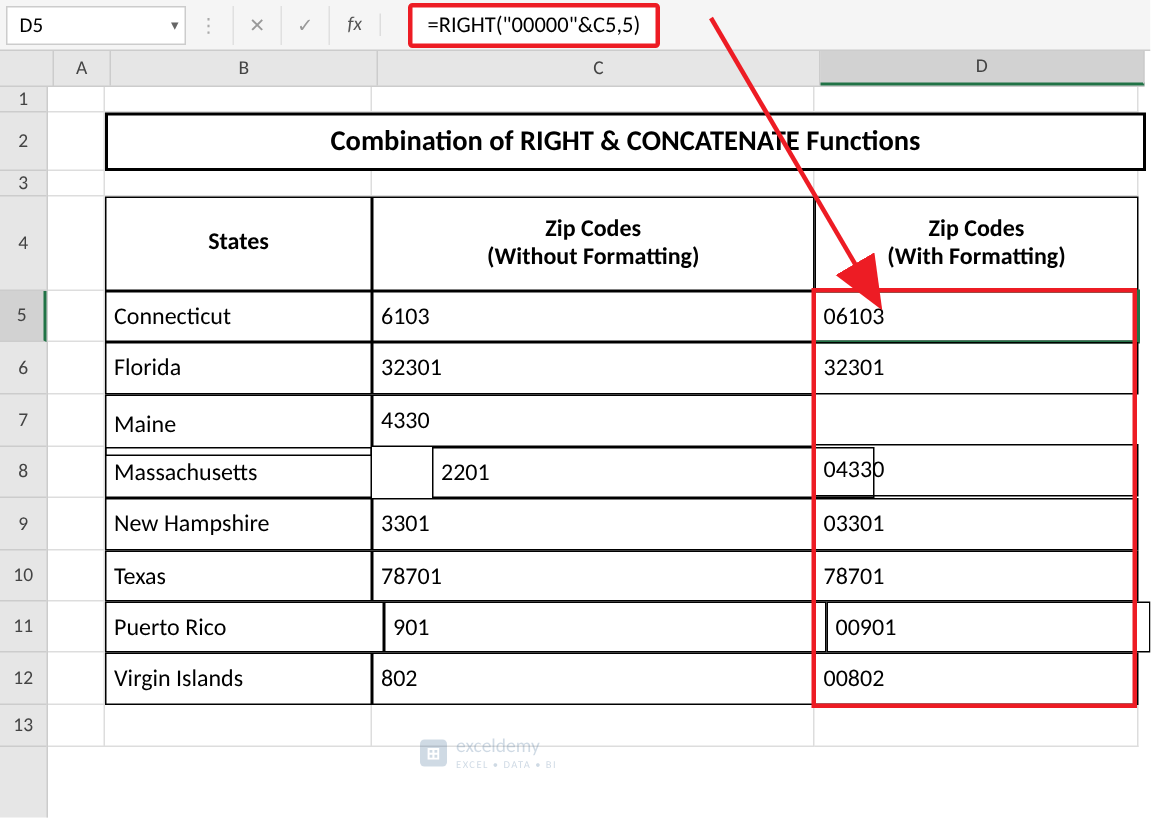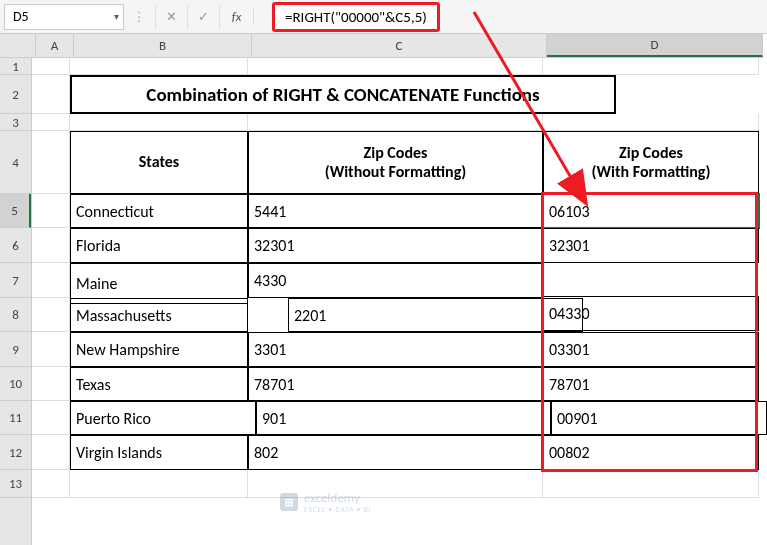--- a/index.html
+++ b/index.html
@@ -230,21 +230,21 @@
   <div class="grid-body">
     <div class="cells" id="cells">
         <div class="row" style="height: 17px;">
           <div class="cell " style="width: 38px; height: 17px;"></div>
           <div class="cell " style="width: 178px; height: 17px;"></div>
           <div class="cell " style="width: 295px; height: 17px;"></div>
           <div class="cell " style="width: 216px; height: 17px;"></div>
         </div>
         <div class="row" style="height: 39px;">
           <div class="cell " style="width: 38px; height: 39px;"></div>
-          <div class="cell title-cell" style="width: 546px; height: 39px;">Combination of RIGHT &amp; CONCATENATE Functions</div>
+          <div class="cell title-cell" style="width: 694px; height: 39px;">Combination of RIGHT &amp; CONCATENATE Functions</div>
         </div>
         <div class="row" style="height: 17px;">
           <div class="cell " style="width: 38px; height: 17px;"></div>
           <div class="cell " style="width: 178px; height: 17px;"></div>
           <div class="cell " style="width: 295px; height: 17px;"></div>
           <div class="cell " style="width: 216px; height: 17px;"></div>
         </div>
         <div class="row" style="height: 63px; align-items: center;">
           <div class="cell " style="width: 38px; height: 63px;"></div>
           <div class="cell th" style="width: 178px; height: 63px;">
@@ -253,21 +253,21 @@
           <div class="cell th" style="width: 295px; height: 63px;">
             <div style="width:100%;text-align:center">Zip Codes<br>(Without Formatting)</div>
           </div>
           <div class="cell th" style="width: 216px; height: 63px;">
             <div style="width:100%;text-align:center">Zip Codes<br>(With Formatting)</div>
           </div>
         </div>
         <div class="row" style="height: 34px;">
           <div class="cell " style="width: 38px; height: 34px;"></div>
           <div class="cell td" style="width: 178px; height: 34px;">Connecticut</div>
-          <div class="cell td" style="width: 295px; height: 34px;">5441</div>
+          <div class="cell td" style="width: 295px; height: 34px;">6103</div>
           <div class="cell td active-cell-border" style="width: 216px; height: 34px;">06103</div>
         </div>
         <div class="row" style="height: 35px;">
           <div class="cell " style="width: 38px; height: 35px;"></div>
           <div class="cell td" style="width: 178px; height: 35px;">Florida</div>
           <div class="cell td" style="width: 295px; height: 35px;">32301</div>
           <div class="cell td" style="width: 216px; height: 35px;">32301</div>
         </div>
         <div class="row" style="height: 35px;">
           <div class="cell " style="width: 38px; height: 35px;"></div>

